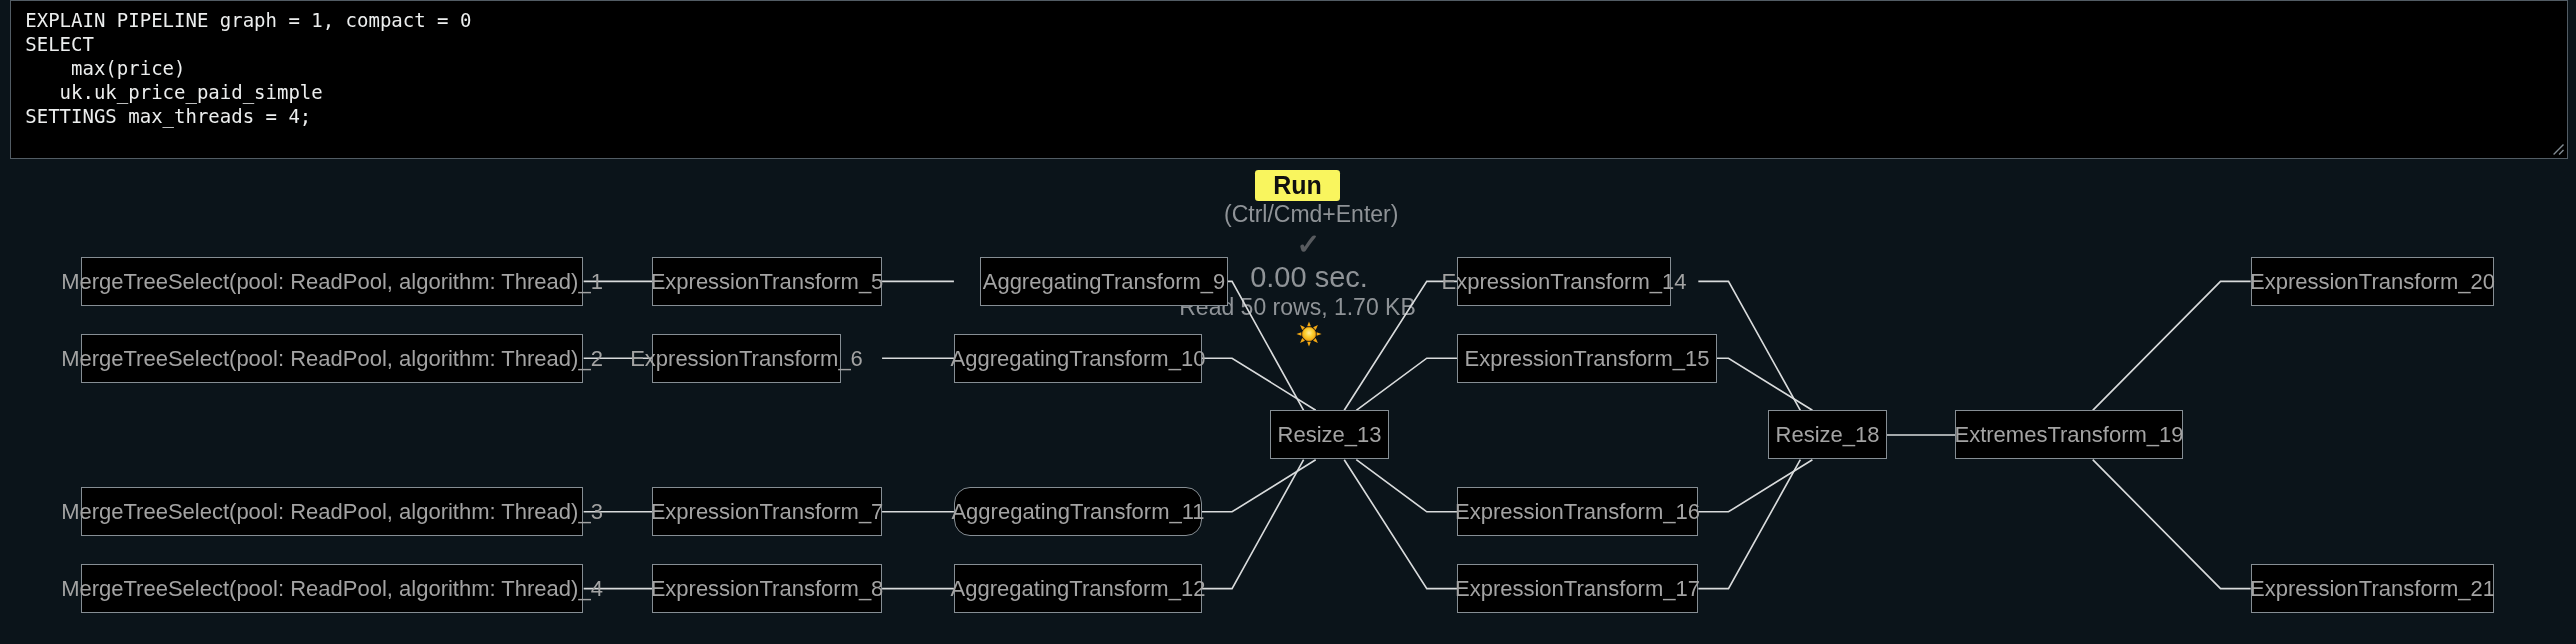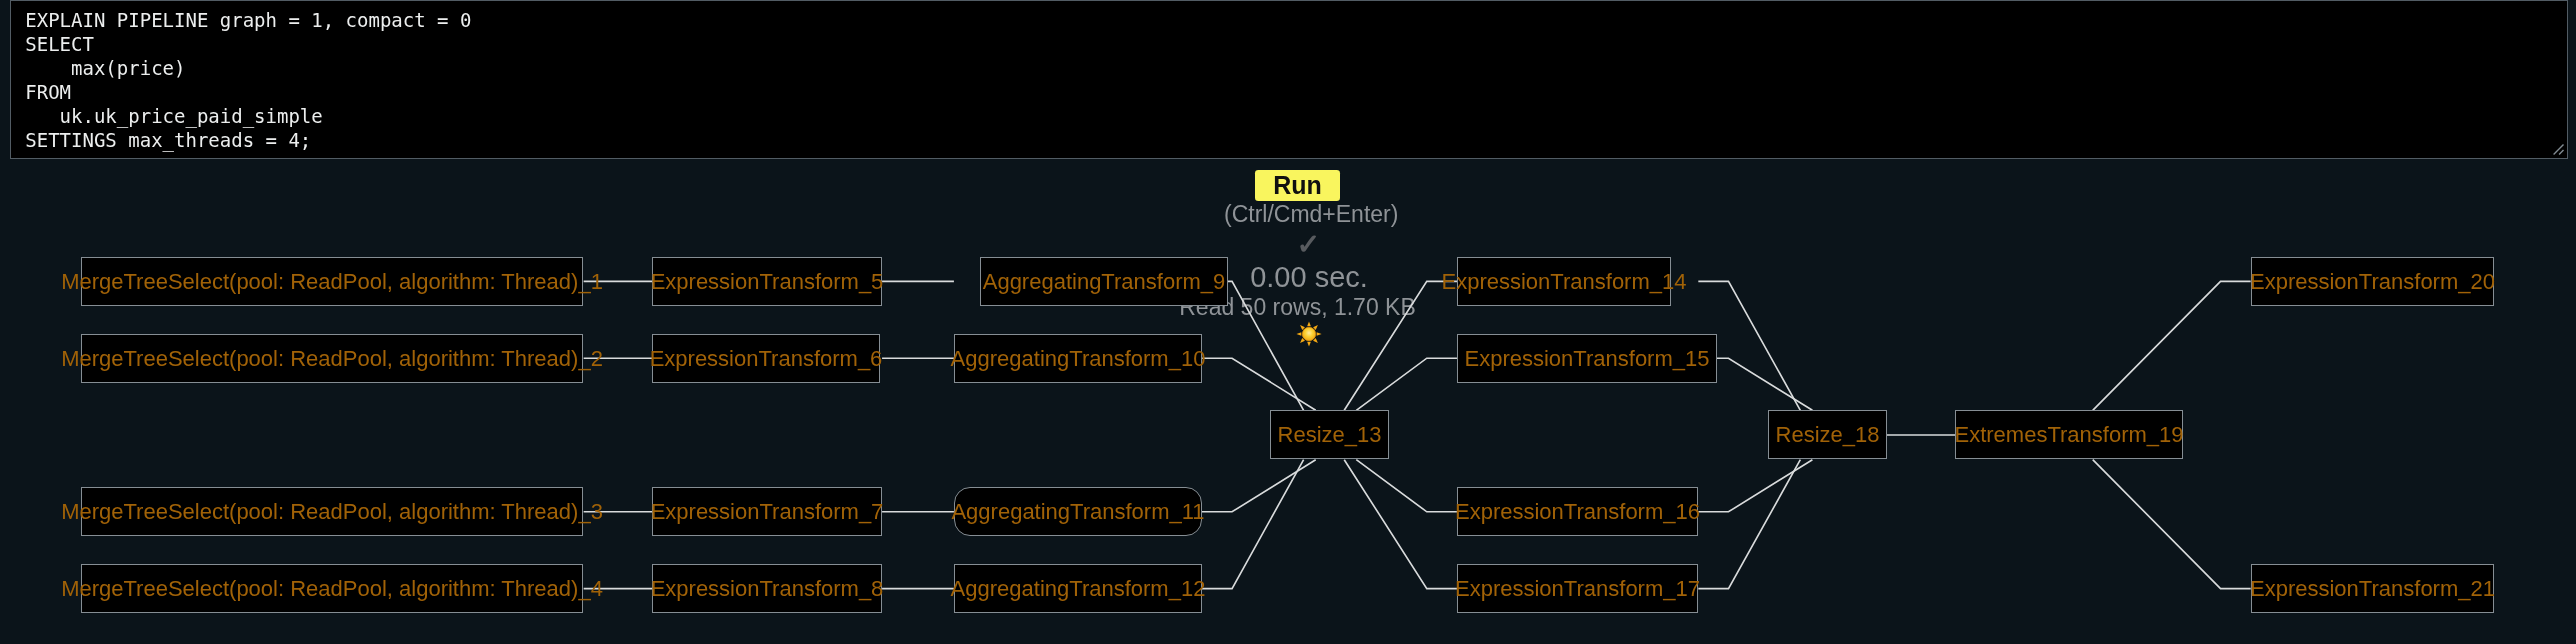--- a/index.html
+++ b/index.html
@@ -45,33 +45,32 @@
     background:transparent; border:none; padding:0; cursor:pointer;
     display:flex; align-items:center; justify-content:center;
   }
   
   .graph { position:absolute; left:0; top:0; width:2576px; height:644px; }
   .edges { position:absolute; left:0; top:0; pointer-events:none; }
   .node {
     position:absolute; box-sizing:border-box; height:49px;
     background:#000; border:1.6px solid #868e94;
     display:flex; align-items:center; justify-content:center;
-    color:#a16207; font-size:22px; white-space:nowrap;
+    color:#a3a3a3; font-size:22px; white-space:nowrap;
   }
 </style>
 </head>
 <body>
 
 <div class="app">
 
   <div class="editor" role="textbox">
     <div class="code-line">EXPLAIN PIPELINE graph = 1, compact = 0</div>
     <div class="code-line">SELECT</div>
     <div class="code-line">    max(price)</div>
-    <div class="code-line">FROM</div>
     <div class="code-line">   uk.uk_price_paid_simple</div>
     <div class="code-line">SETTINGS max_threads = 4;</div>
     <svg class="resize-grip" viewBox="0 0 34 34">
       <line x1="12" y1="30" x2="30" y2="12" stroke="#828c93" stroke-width="2.5"></line>
       <line x1="22" y1="30" x2="30" y2="22" stroke="#828c93" stroke-width="2.5"></line>
     </svg>
   </div>
 
   <div class="toolbar">
     <button class="run-btn">Run</button>
@@ -129,21 +128,21 @@
         <polyline points="3437,793 3563,793" fill="none" stroke="#d9dbdc" stroke-width="3"></polyline>
         <polyline points="3814,748 4047,513 4102,513" fill="none" stroke="#d9dbdc" stroke-width="3"></polyline>
         <polyline points="3814,838 4047,1073 4102,1073" fill="none" stroke="#d9dbdc" stroke-width="3"></polyline>
       </svg>
     <div id="nodes">
         <div class="node" style="left: 81px; top: 257px; width: 502px;">MergeTreeSelect(pool: ReadPool, algorithm: Thread)_1</div>
         <div class="node" style="left: 81px; top: 334px; width: 502px;">MergeTreeSelect(pool: ReadPool, algorithm: Thread)_2</div>
         <div class="node" style="left: 81px; top: 487px; width: 502px;">MergeTreeSelect(pool: ReadPool, algorithm: Thread)_3</div>
         <div class="node" style="left: 81px; top: 564px; width: 502px;">MergeTreeSelect(pool: ReadPool, algorithm: Thread)_4</div>
         <div class="node" style="left: 652px; top: 257px; width: 230px;">ExpressionTransform_5</div>
-        <div class="node" style="left: 652px; top: 334px; width: 228px;">ExpressionTransform_6</div>
+        <div class="node" style="left: 652px; top: 334px; width: 189px;">ExpressionTransform_6</div>
         <div class="node" style="left: 652px; top: 487px; width: 230px;">ExpressionTransform_7</div>
         <div class="node" style="left: 652px; top: 564px; width: 230px;">ExpressionTransform_8</div>
         <div class="node" style="left: 954px; top: 257px; width: 248px; margin-left: 26px;">AggregatingTransform_9</div>
         <div class="node" style="left: 954px; top: 334px; width: 248px;">AggregatingTransform_10</div>
         <div class="node" style="left: 954px; top: 487px; width: 248px; border-radius: 16px;">AggregatingTransform_11</div>
         <div class="node" style="left: 954px; top: 564px; width: 248px;">AggregatingTransform_12</div>
         <div class="node" style="left: 1270px; top: 410px; width: 119px;">Resize_13</div>
         <div class="node" style="left: 1457px; top: 257px; width: 214px;">ExpressionTransform_14</div>
         <div class="node" style="left: 1457px; top: 334px; width: 260px;">ExpressionTransform_15</div>
         <div class="node" style="left: 1457px; top: 487px; width: 241px;">ExpressionTransform_16</div>

